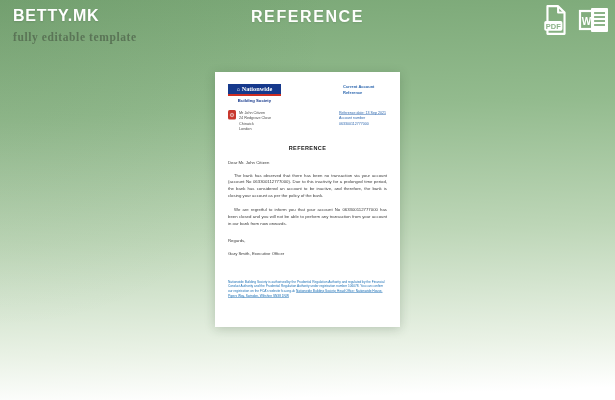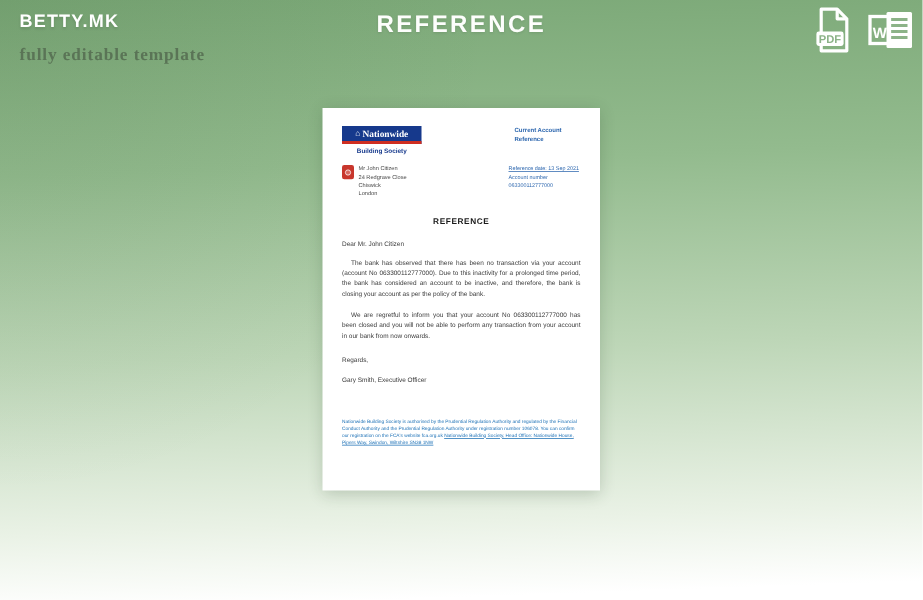--- a/index.html
+++ b/index.html
@@ -9,21 +9,21 @@
     position: relative;
     width: 615px; height: 400px;
     background:
       radial-gradient(circle at 0% 0%, rgba(40,80,40,0.10), transparent 45%),
       linear-gradient(178deg, #7ba877 0%, #93bb8e 28%, #bdd6b7 58%, #eaf2e6 85%, #ffffff 97%);
   }
 
   
   .brand {
     position: absolute; left: 13px; top: 7px;
-    color: #ffffff; font-size: 12px; font-weight: 800;
+    color: #ffffff; font-size: 16px; font-weight: 800;
     letter-spacing: 0.8px; text-shadow: 0 1px 2px rgba(0,0,0,0.12);
   }
   .tagline {
     position: absolute; left: 13px; top: 31px;
     color: #5a7456; font-size: 11.5px; font-weight: 600; letter-spacing: 0.6px; font-family: Liberation Serif, serif;
   }
   .page-title {
     position: absolute; left: 0; top: 8px; width: 100%;
     text-align: center; color: #fdfefc; font-size: 16px; font-weight: 800;
     letter-spacing: 1.6px; text-shadow: 0 1px 2px rgba(0,0,0,0.10);

